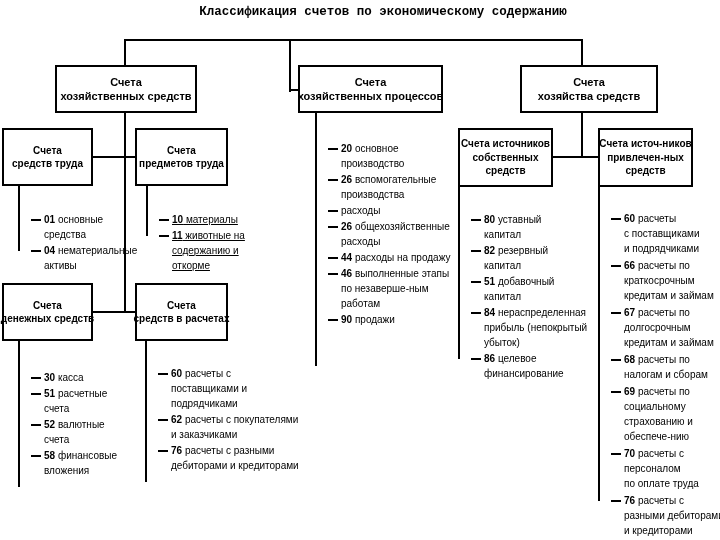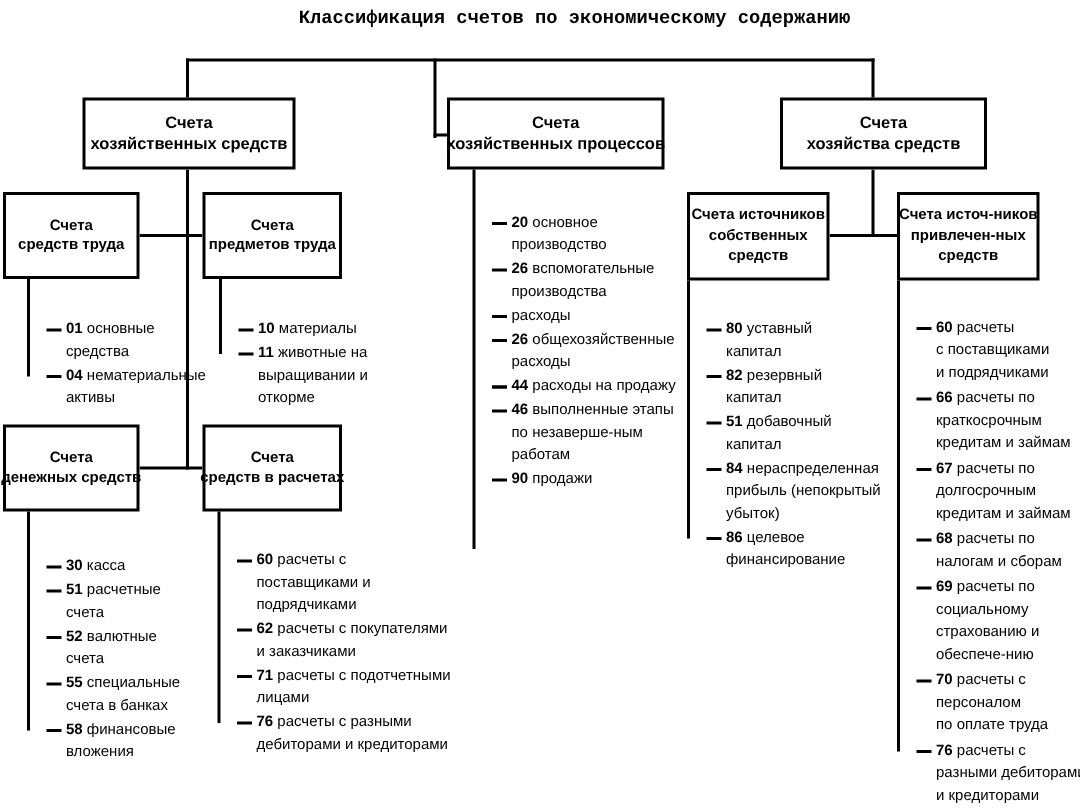--- a/index.html
+++ b/index.html
@@ -85,67 +85,59 @@
       <div class="spine" style="top: -26px; height: 65px;"></div>
       <div class="item">
         <div class="aline"><span class="num">01</span> основные</div>
         <div class="aline">средства</div>
       </div>
       <div class="item">
         <div class="aline"><span class="num">04</span> нематериальные</div>
         <div class="aline">активы</div>
       </div>
     </div>
-  <div class="alist" style="left:147px;top:212px;">
+  <div class="alist" style="left:147px;top:212px;text-decoration:underline;">
       <div class="spine" style="top: -26px; height: 50px;"></div>
       <div class="item">
         <div class="aline"><span class="num">10</span> материалы</div>
       </div>
       <div class="item">
         <div class="aline"><span class="num">11</span> животные на</div>
-        <div class="aline">выращивании и</div>
+        <div class="aline">содержанию и</div>
         <div class="aline">откорме</div>
       </div>
     </div>
   <div class="alist" style="left:19px;top:370px;">
       <div class="spine" style="top: -29px; height: 146px;"></div>
       <div class="item">
         <div class="aline"><span class="num">30</span> касса</div>
       </div>
       <div class="item">
         <div class="aline"><span class="num">51</span> расчетные</div>
         <div class="aline">счета</div>
       </div>
       <div class="item">
         <div class="aline"><span class="num">52</span> валютные</div>
         <div class="aline">счета</div>
-      </div>
-      <div class="item">
-        <div class="aline"><span class="num">55</span> специальные</div>
-        <div class="aline">счета в банках</div>
       </div>
       <div class="item">
         <div class="aline"><span class="num">58</span> финансовые</div>
         <div class="aline">вложения</div>
       </div>
     </div>
   <div class="alist" style="left:146px;top:366px;">
       <div class="spine" style="top: -25px; height: 141px;"></div>
       <div class="item">
         <div class="aline"><span class="num">60</span> расчеты с</div>
         <div class="aline">поставщиками и</div>
         <div class="aline">подрядчиками</div>
       </div>
       <div class="item">
         <div class="aline"><span class="num">62</span> расчеты с покупателями</div>
         <div class="aline">и заказчиками</div>
-      </div>
-      <div class="item">
-        <div class="aline"><span class="num">71</span> расчеты с подотчетными</div>
-        <div class="aline">лицами</div>
       </div>
       <div class="item">
         <div class="aline"><span class="num">76</span> расчеты с разными</div>
         <div class="aline">дебиторами и кредиторами</div>
       </div>
     </div>
   <div class="alist" style="left:316px;top:141px;">
       <div class="spine" style="top: -28px; height: 253px;"></div>
       <div class="item">
         <div class="aline"><span class="num">20</span> основное</div>

